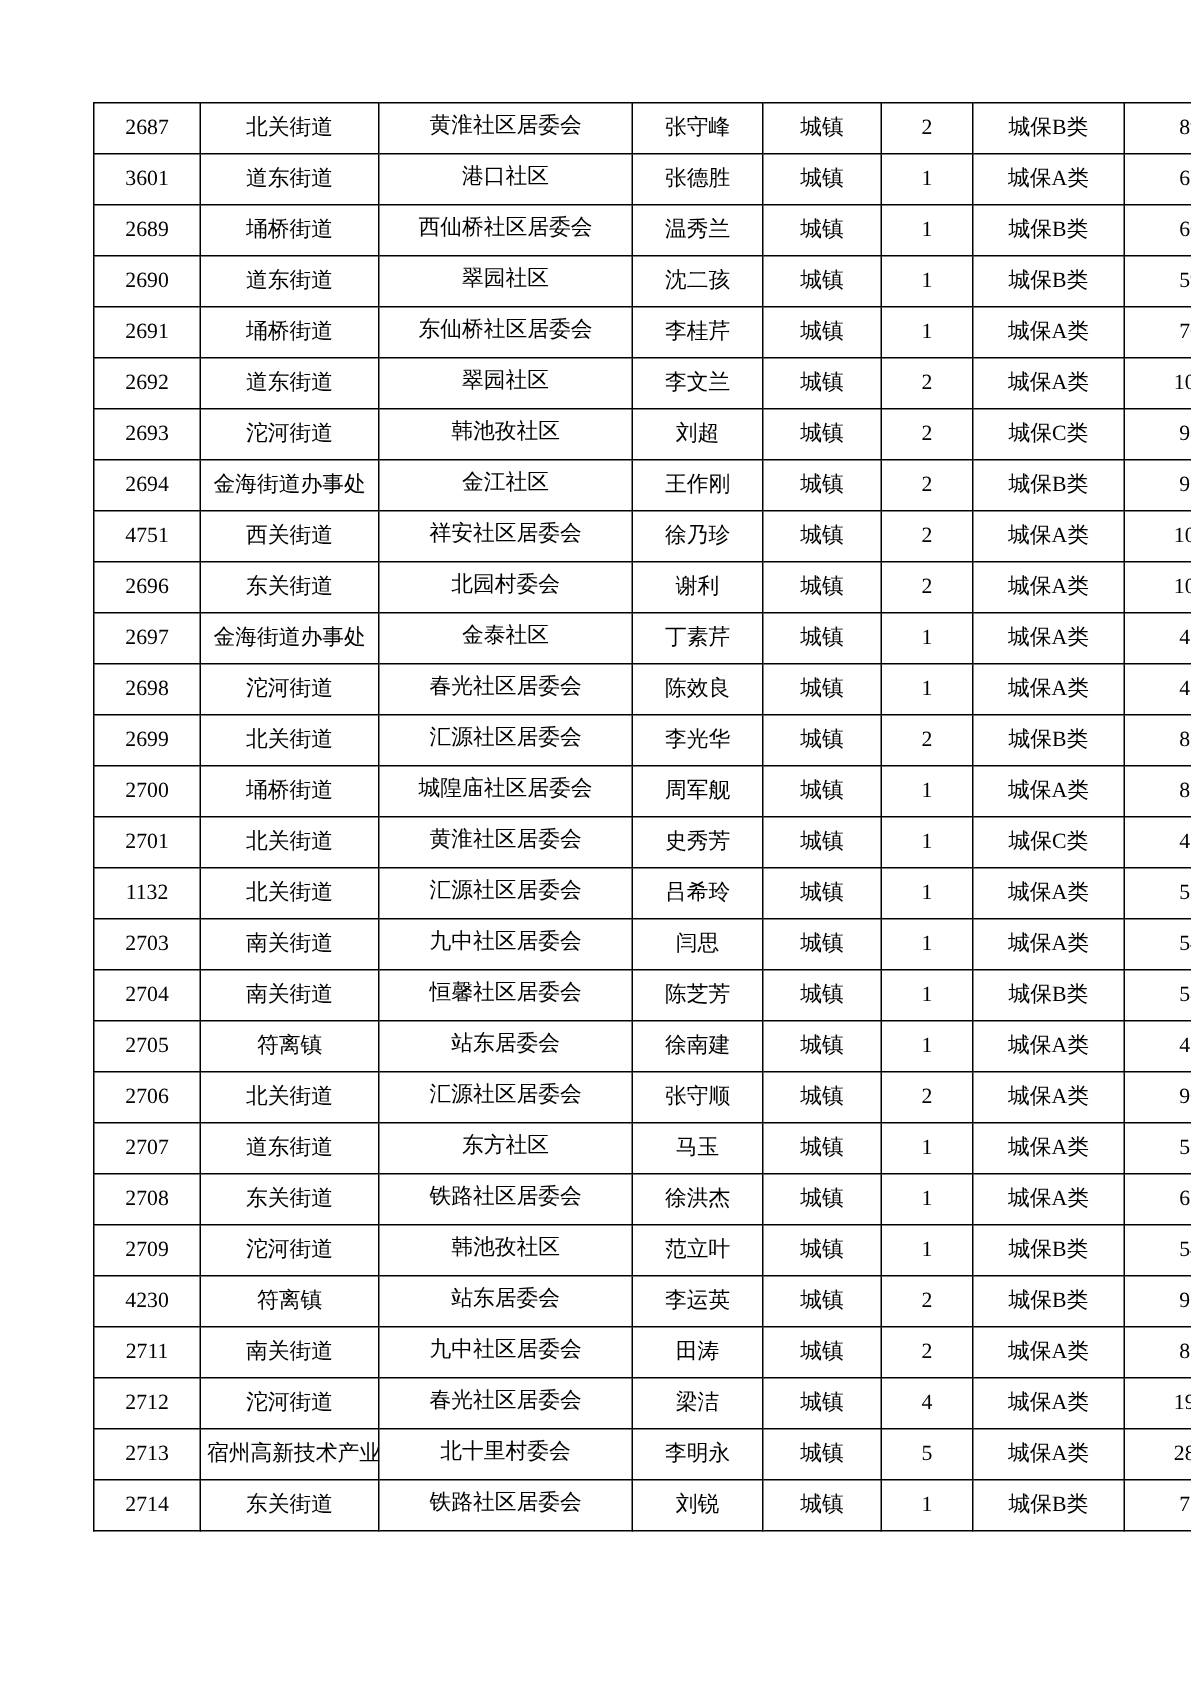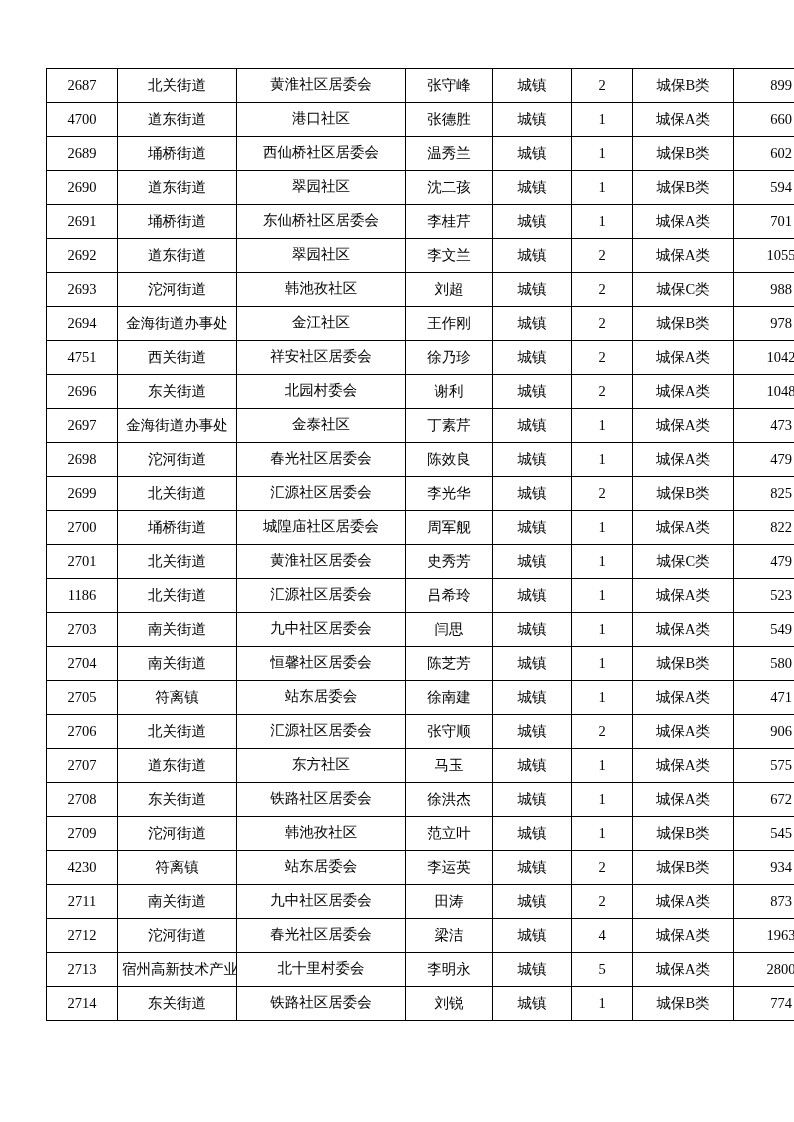--- a/index.html
+++ b/index.html
@@ -11,21 +11,21 @@
     width: 794px;
     height: 1122px;
     font-family: "Liberation Serif", "DejaVu Serif", serif;
     color: #000000;
   }
   .page {
     position: relative;
     width: 794px;
     height: 1122px;
     box-sizing: border-box;
-    padding: 68px 62px 0 46px;
+    padding: 68px 62px 0 62px;
   }
   table.data-table {
     border-collapse: collapse;
     width: 670px;
     table-layout: fixed;
   }
   table.data-table td {
     border: 1px solid #000000;
     height: 33px;
     padding: 0 4px;
@@ -55,21 +55,21 @@
           <td class="col-seq">2687</td>
           <td class="col-street">北关街道</td>
           <td class="col-comm">黄淮社区居委会</td>
           <td class="col-name">张守峰</td>
           <td class="col-type">城镇</td>
           <td class="col-count">2</td>
           <td class="col-cat">城保B类</td>
           <td class="col-amount">899</td>
         </tr>
         <tr>
-          <td class="col-seq">4700</td>
+          <td class="col-seq">3601</td>
           <td class="col-street">道东街道</td>
           <td class="col-comm">港口社区</td>
           <td class="col-name">张德胜</td>
           <td class="col-type">城镇</td>
           <td class="col-count">1</td>
           <td class="col-cat">城保A类</td>
           <td class="col-amount">660</td>
         </tr>
         <tr>
           <td class="col-seq">2689</td>
@@ -195,21 +195,21 @@
           <td class="col-seq">2701</td>
           <td class="col-street">北关街道</td>
           <td class="col-comm">黄淮社区居委会</td>
           <td class="col-name">史秀芳</td>
           <td class="col-type">城镇</td>
           <td class="col-count">1</td>
           <td class="col-cat">城保C类</td>
           <td class="col-amount">479</td>
         </tr>
         <tr>
-          <td class="col-seq">1186</td>
+          <td class="col-seq">1132</td>
           <td class="col-street">北关街道</td>
           <td class="col-comm">汇源社区居委会</td>
           <td class="col-name">吕希玲</td>
           <td class="col-type">城镇</td>
           <td class="col-count">1</td>
           <td class="col-cat">城保A类</td>
           <td class="col-amount">523</td>
         </tr>
         <tr>
           <td class="col-seq">2703</td>

